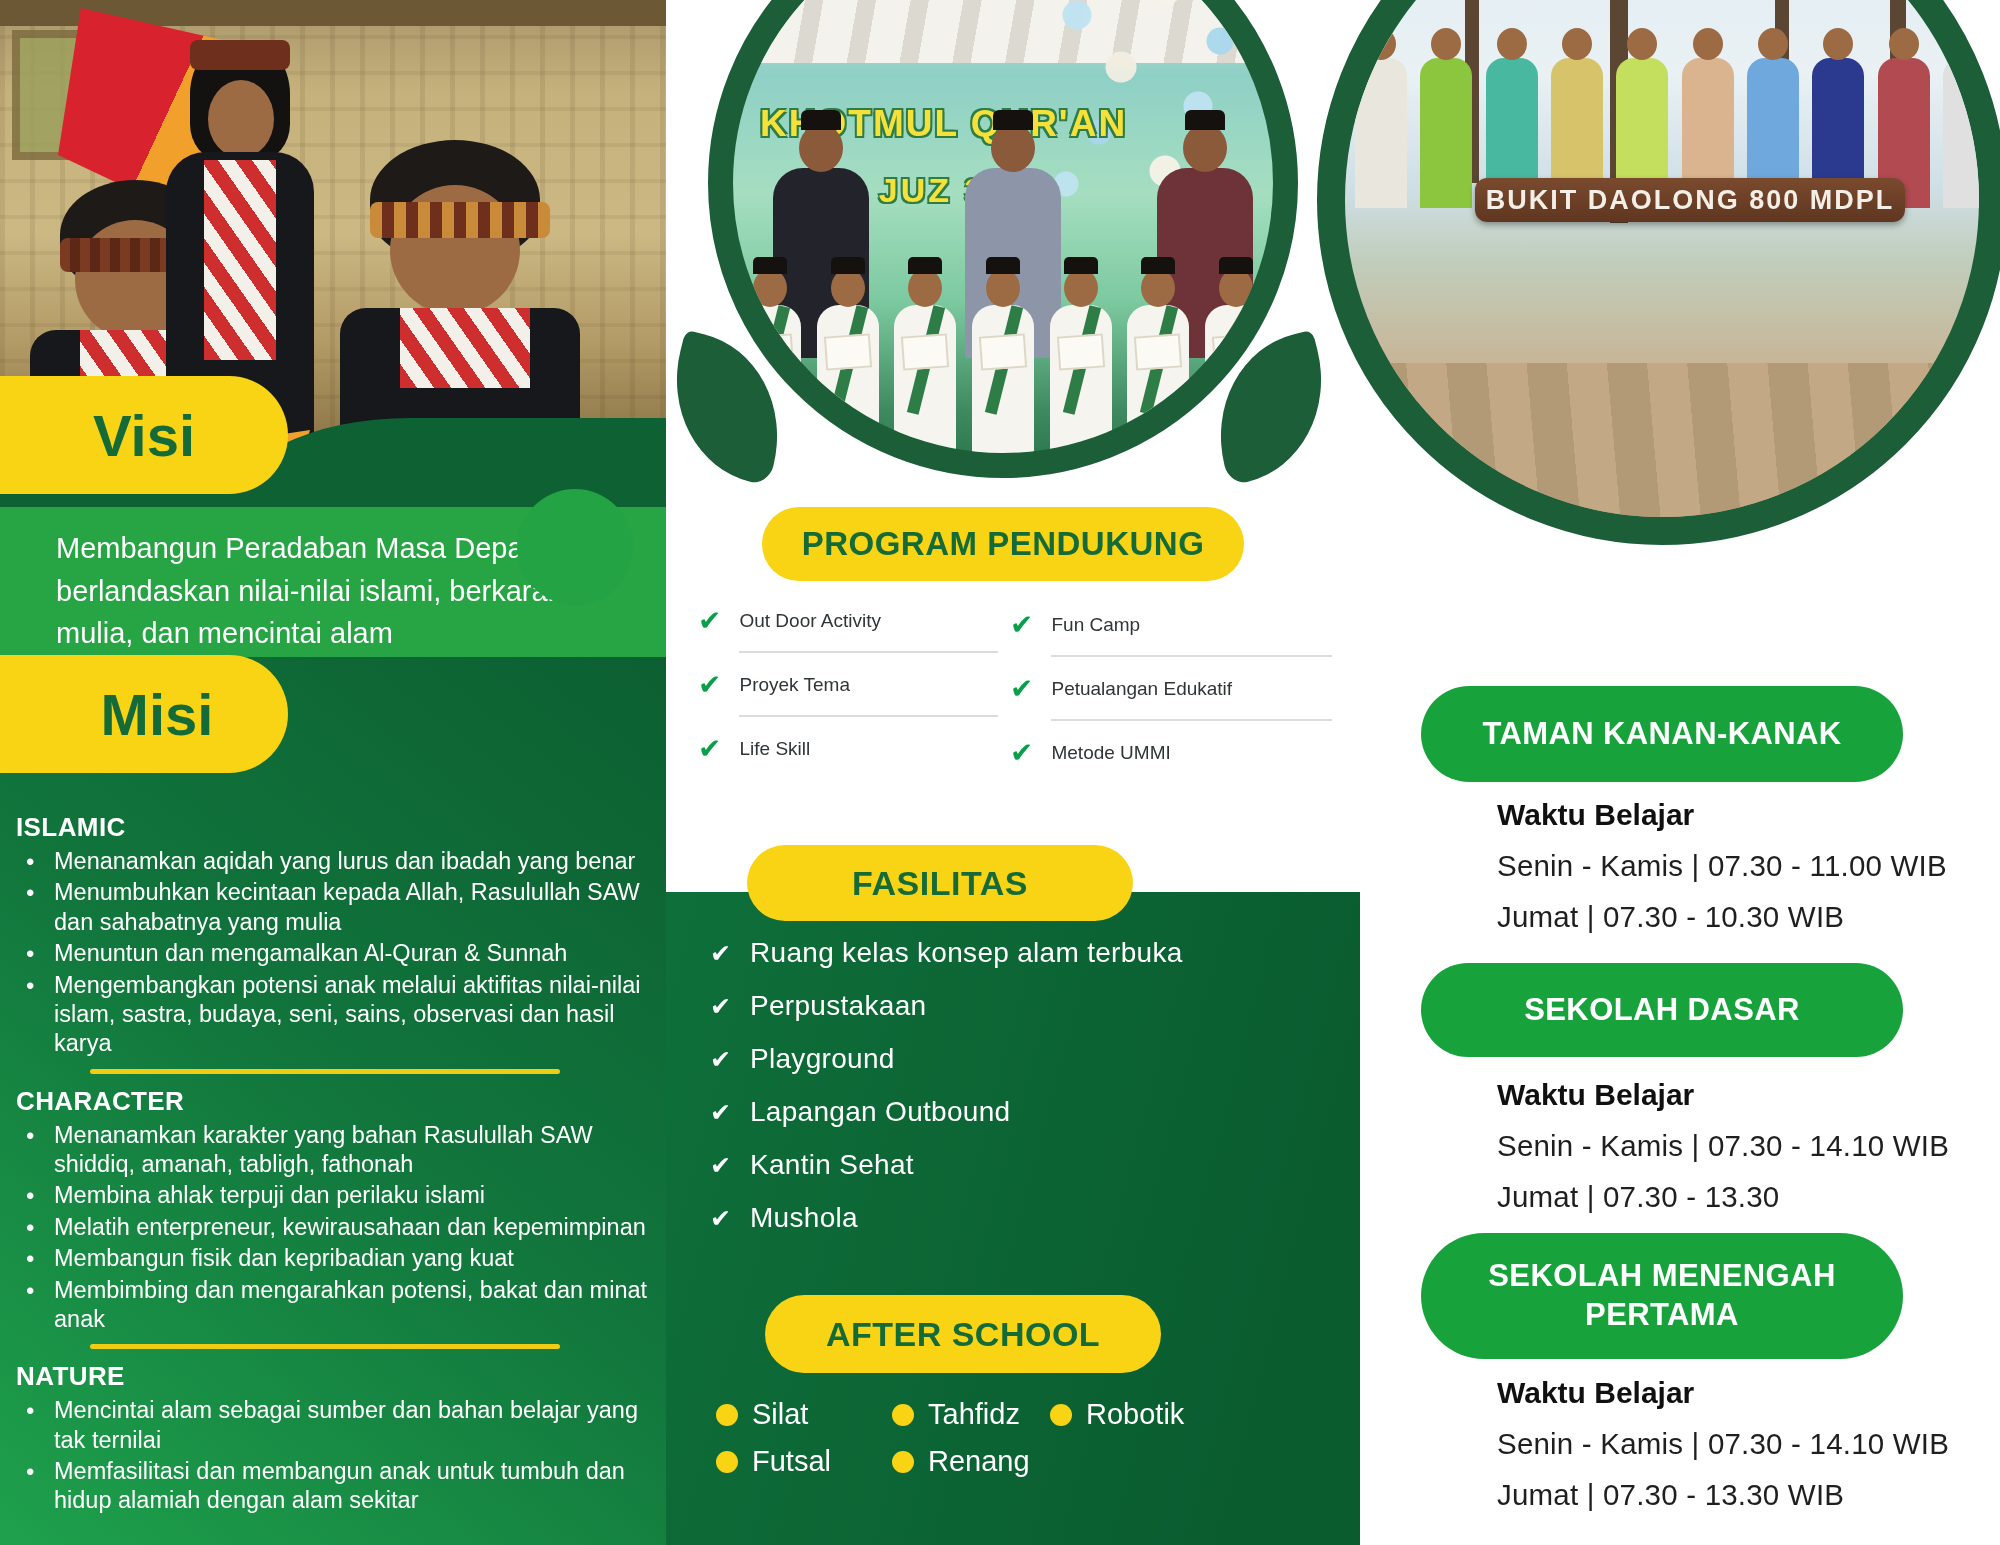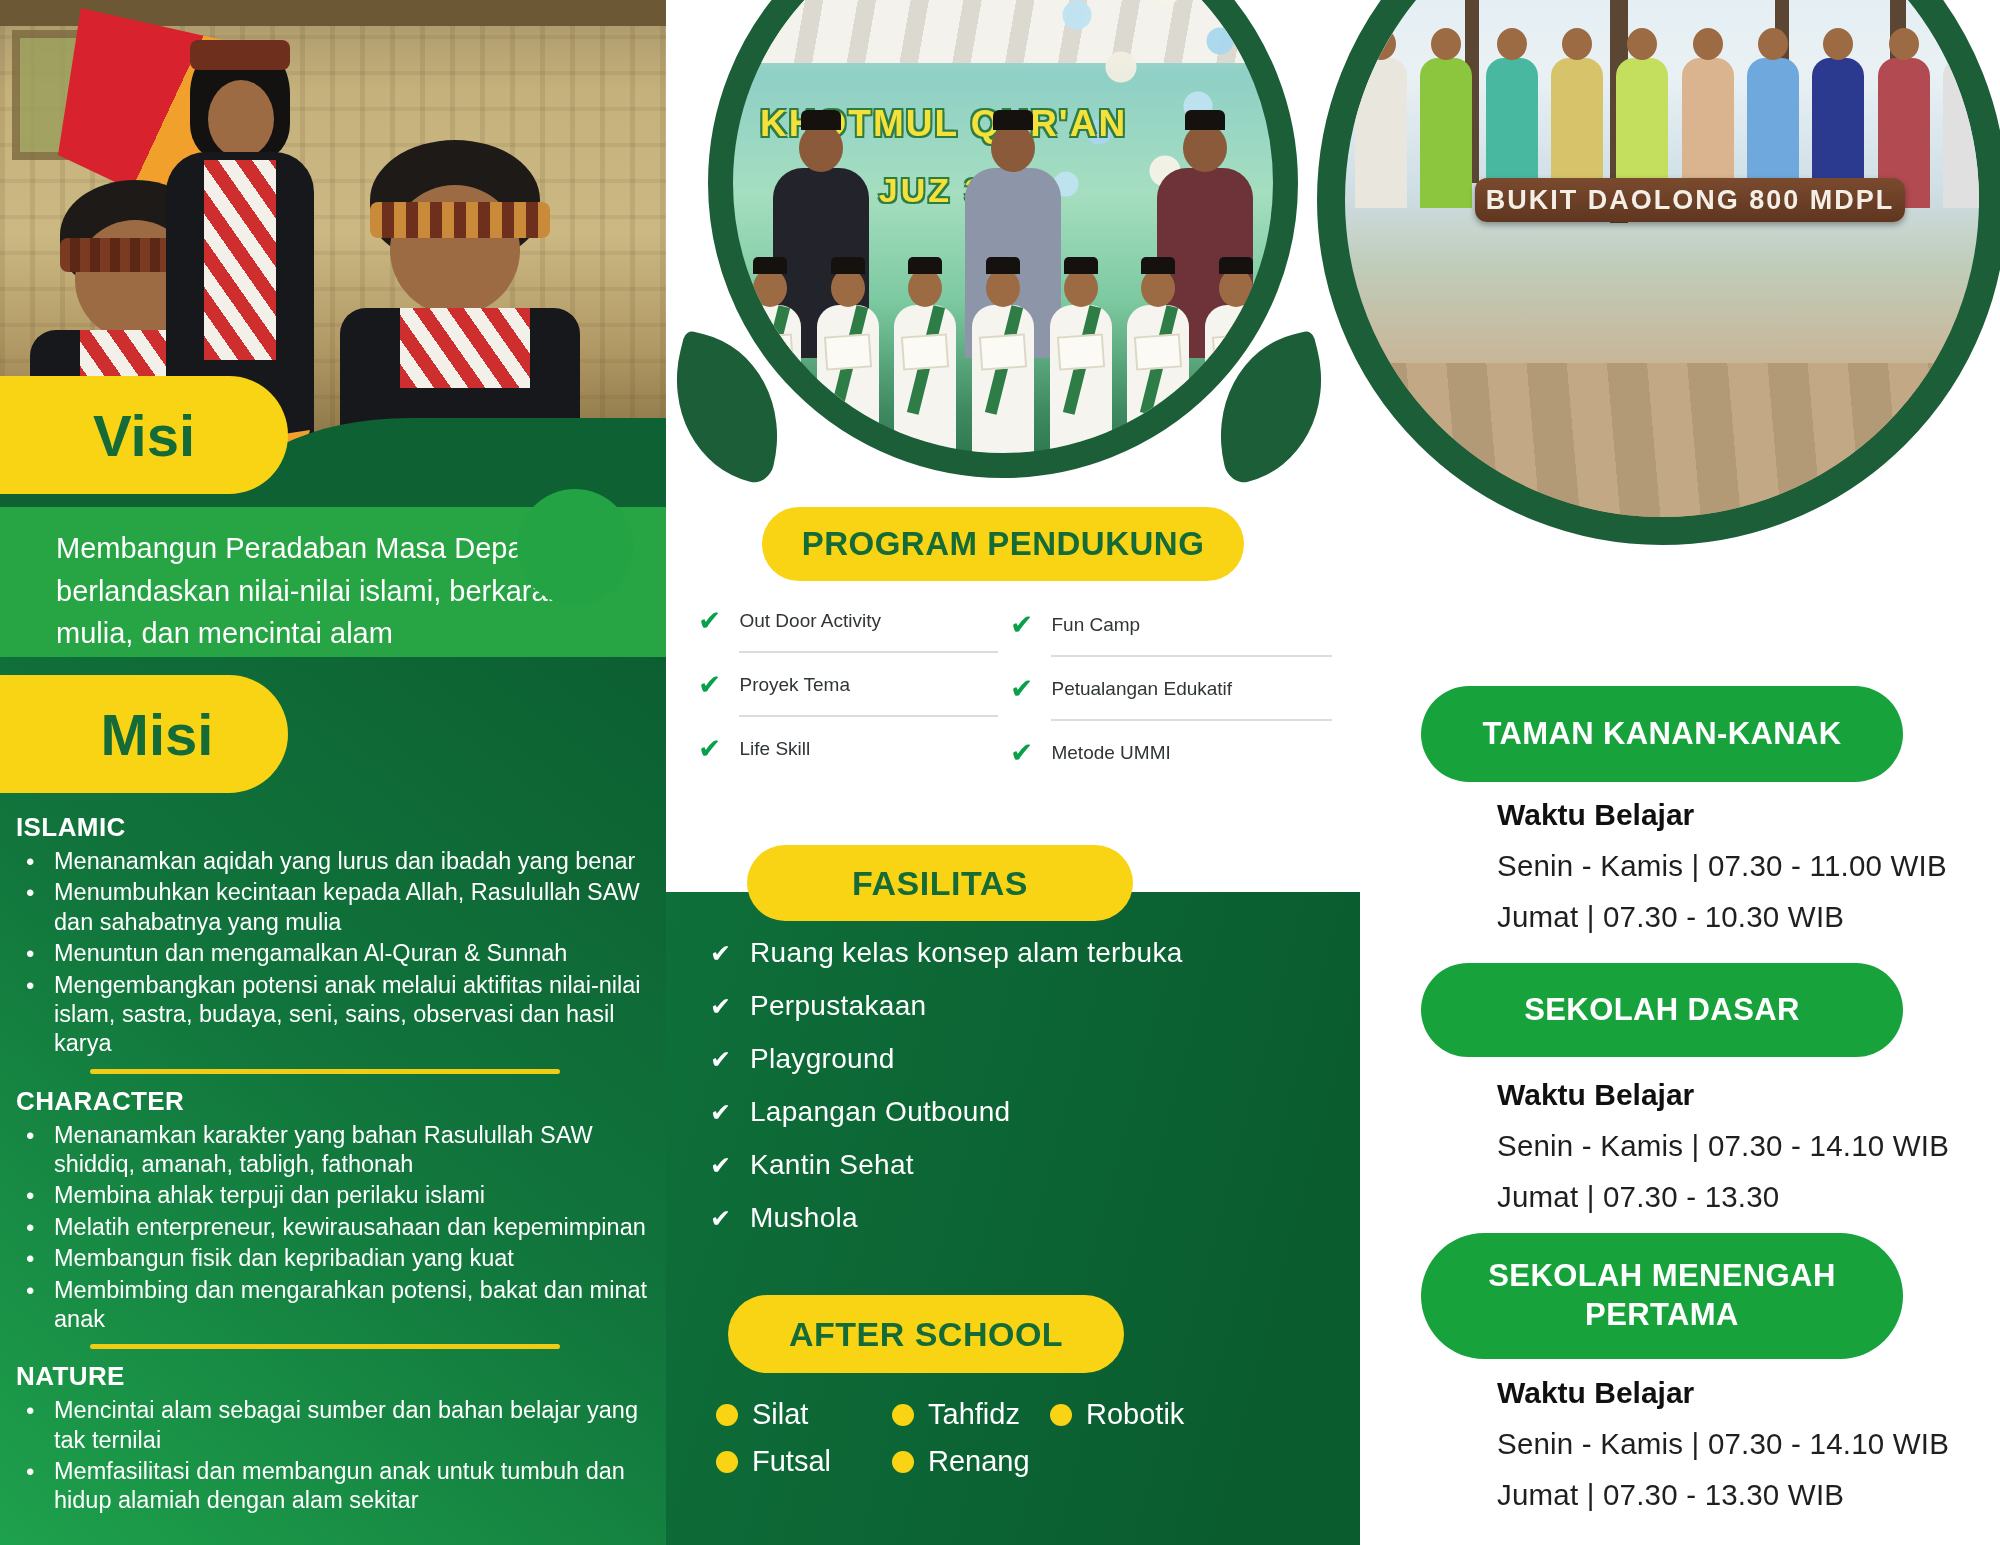--- a/index.html
+++ b/index.html
@@ -43,21 +43,21 @@
   .visi-band{position:absolute; left:0; top:494px; width:666px; height:15px; background:#0D6132;}
   .vision-box{position:absolute; left:0; top:507px; width:666px; height:150px; background:#27A444;}
   .vision-box p{padding:20px 34px 0 56px; color:#ffffff; font-size:29px; line-height:1.47; font-weight:500;}
   .deco-dot{position:absolute; left:517px; top:489px; width:116px; height:116px; border-radius:50%; background:#23A343;}
   .side-pill{
     position:absolute; left:0; width:288px; height:118px; background:#F8D414;
     border-radius:0 59px 59px 0; display:flex; align-items:center; justify-content:center;
     color:#156B38; font-size:58px; font-weight:800;
   }
   .visi-pill{top:376px;}
-  .misi-pill{top:675px;padding-left:26px;}
+  .misi-pill{top:655px;padding-left:26px;}
   .misi-lists{position:absolute; left:14px; top:812px; width:642px; color:#fff;}
   .misi-lists h3{font-size:26px; font-weight:800; letter-spacing:.4px; margin:0 0 4px 2px;}
   .misi-lists ul{list-style:none; margin:0; padding:0; width:636px;}
   .misi-lists li{position:relative; padding-left:40px; font-size:23.5px; line-height:1.25; margin-bottom:2px; max-width:636px;}
   .misi-lists li::before{content:"•"; position:absolute; left:12px; top:0; font-size:24px;}
   .ydivider{width:470px; height:5px; background:#F0CC12; border-radius:3px; margin:10px 0 12px 76px;}
   
   .circle{position:absolute; border-radius:50%; overflow:hidden; border:25px solid #1B5E38;}
   .mid-circle{left:708px; top:-112px; width:590px; height:590px;
     background:linear-gradient(180deg,#ece8df 0%,#d6ded8 13%,#8fd0c6 30%,#a5dec0 52%,#7cc9a0 72%,#3f8a60 92%,#2f7a50 100%);}
@@ -122,21 +122,21 @@
     display:flex; align-items:center; justify-content:center;
     color:#f3efe6; font-size:27px; font-weight:800; letter-spacing:2px;
     box-shadow:0 3px 6px rgba(0,0,0,.35);}
   .rp-ground{position:absolute; left:0; top:480px; width:100%; height:220px;
     background:repeating-linear-gradient(85deg,#c2a884 0 40px,#b39a76 40px 80px);}
   
   .ttl-pill{position:absolute; background:#F8D414; display:flex; align-items:center; justify-content:center;
     color:#156B38; font-weight:800; letter-spacing:.5px;}
   .pp-pill{left:762px; top:507px; width:482px; height:74px; border-radius:37px; font-size:33px;}
   .fas-pill{left:747px; top:845px; width:386px; height:76px; border-radius:38px; font-size:34px; z-index:3;}
-  .as-pill{left:728px; top:1295px; width:396px; height:78px; border-radius:39px; font-size:34px; z-index:3;}
+  .as-pill{left:765px; top:1295px; width:396px; height:78px; border-radius:39px; font-size:34px; z-index:3;}
   .pp-col{position:absolute; top:606px;}
   .pp-col-1{left:698px; width:300px;}
   .pp-col-2{left:1010px; top:610px; width:322px;}
   .pp-row{display:flex; align-items:flex-start; height:64px;}
   .pp-row .ck{font-size:28px; font-weight:900; color:#0AA04A; margin-right:18px; line-height:30px;}
   .pp-row .lbl{flex:1; font-size:19px; color:#303538; font-weight:500; line-height:30px;
     padding-bottom:15px; border-bottom:2px solid #DCDCDC;}
   .pp-row:last-child .lbl{border-bottom:none;}
   .fas-panel{position:absolute; left:666px; top:892px; width:694px; height:653px;
     background:linear-gradient(105deg,#0E6F3A 0%,#0A5C2F 85%); z-index:2;}

